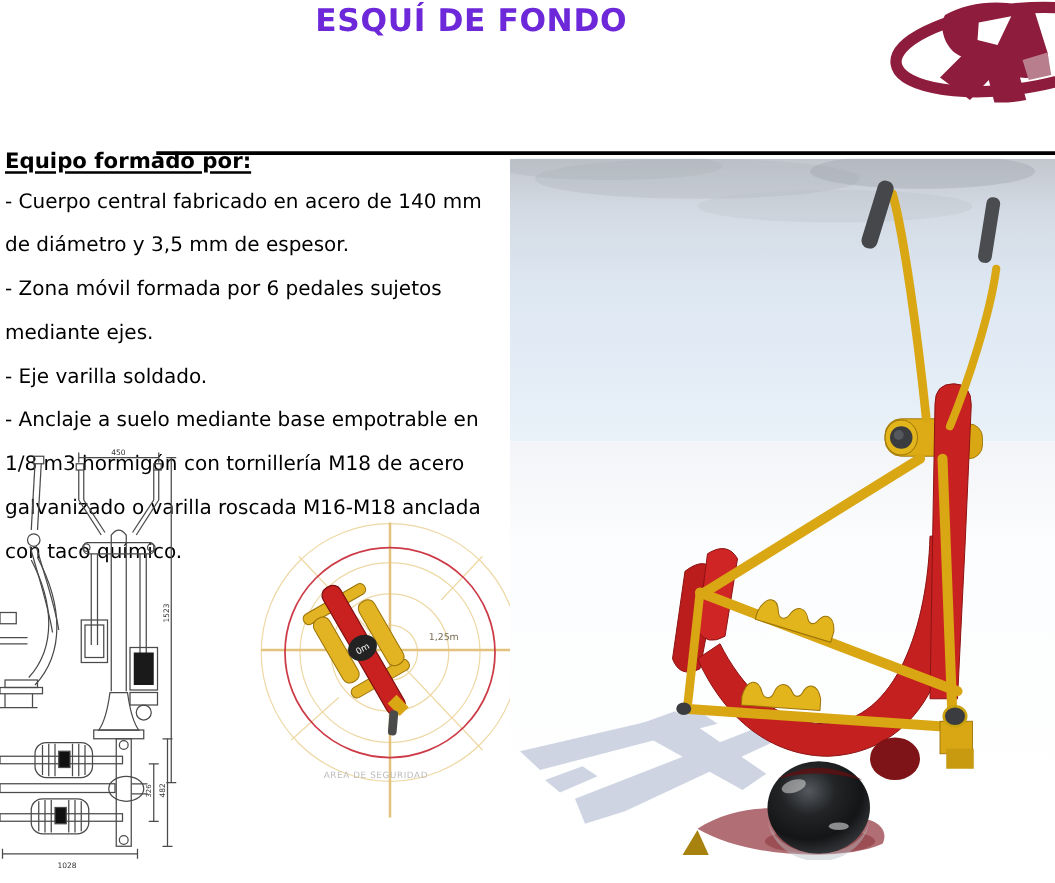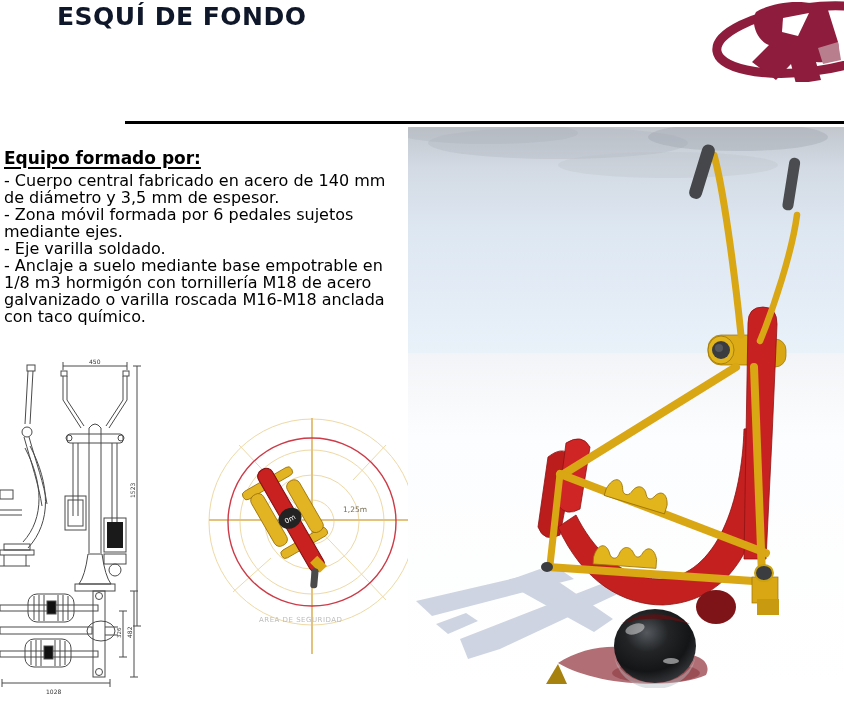--- a/index.html
+++ b/index.html
@@ -3,27 +3,27 @@
 <meta charset="utf-8">
 <style>
   html,body{margin:0;padding:0;background:#ffffff;}
   #page{
     position:relative;width:844px;height:706px;background:#ffffff;overflow:hidden;
     font-family:"DejaVu Sans","Liberation Sans",sans-serif;
   }
   .abs{position:absolute;}
   
   #title-block{left:57px;top:2px;width:640px;}
-  .title-line{color:#0f172a;font-size:25px;line-height:29px;font-weight:bold;letter-spacing:.5px;}
+  .title-line{color:#6d28d9;font-size:25px;line-height:29px;font-weight:bold;letter-spacing:.5px;text-align:center;}
   .title-line.medidas{font-weight:normal;letter-spacing:0;}
   #header-rule{left:125px;top:121px;width:719px;height:3px;background:#000;}
   
-  #desc-block{left:4px;top:148px;width:404px;color:#000;}
+  #desc-block{left:4px;top:119px;width:404px;color:#000;}
   #desc-heading{font-size:17px;font-weight:bold;text-decoration:underline;text-decoration-thickness:2px;text-underline-offset:3px;margin-bottom:4px;}
-  .bullet{font-size:16px;line-height:17px;}
+  .bullet{font-size:16px;line-height:35px;}
   
   svg text{font-family:"DejaVu Sans","Liberation Sans",sans-serif;}
   .thin{stroke:#4a4a4a;stroke-width:1;fill:none;}
 </style>
 </head>
 <body>
 
 <div id="page">
 
   <div class="abs" id="title-block">

